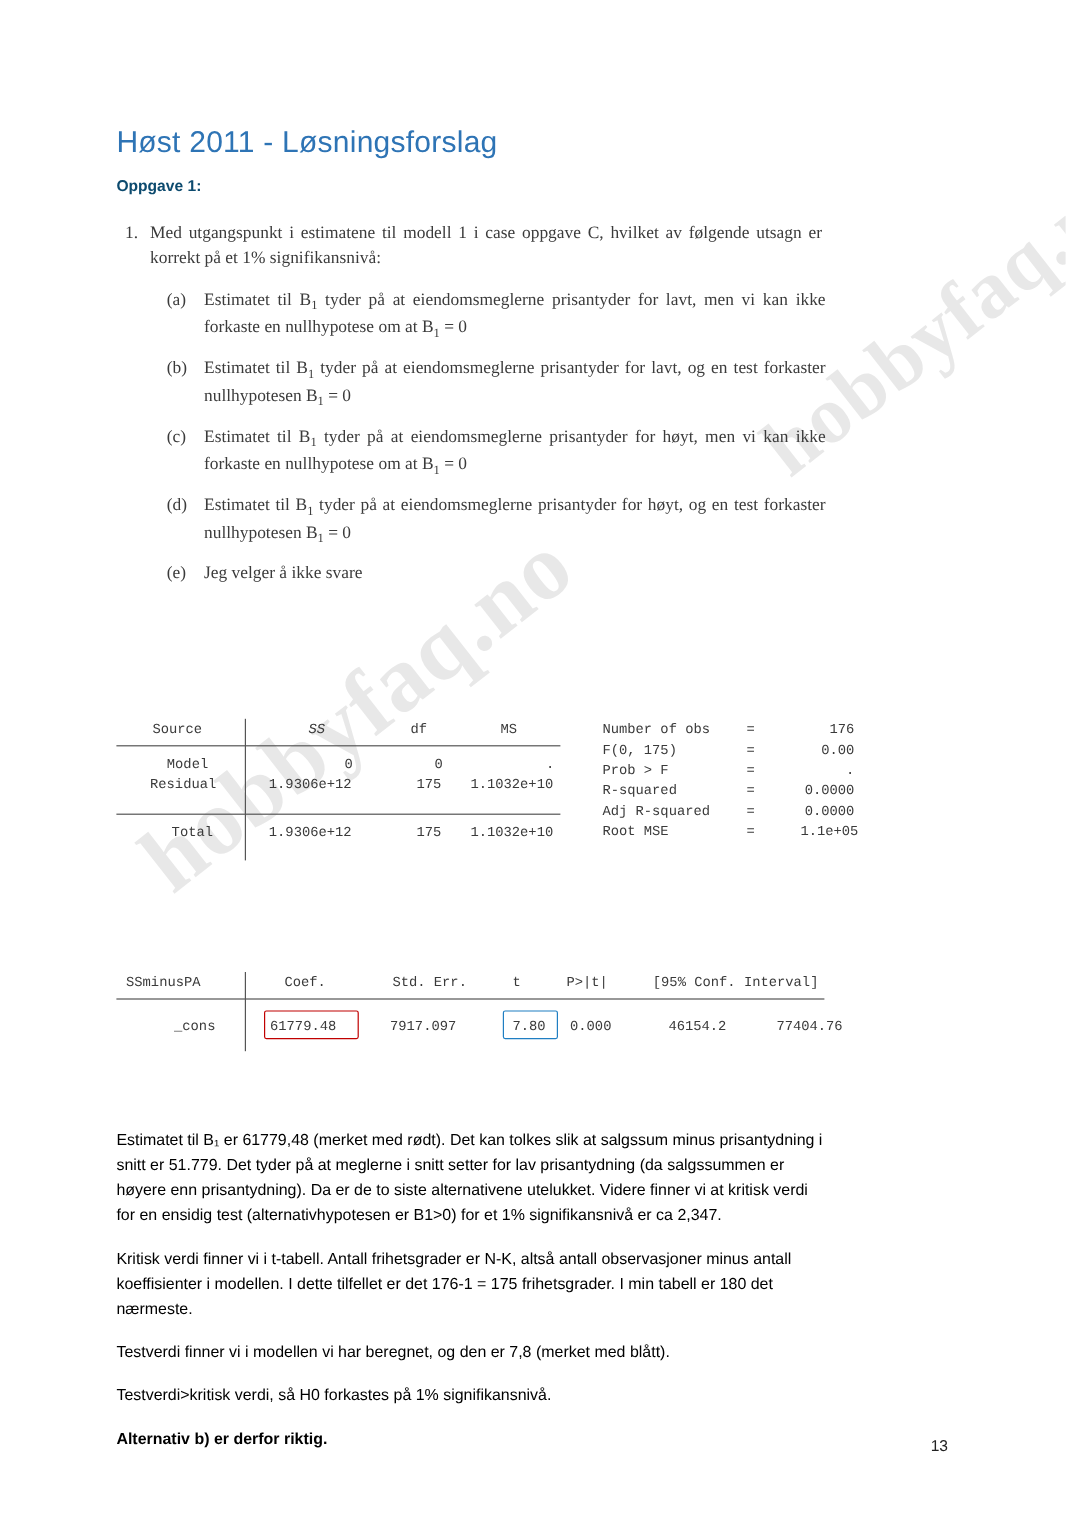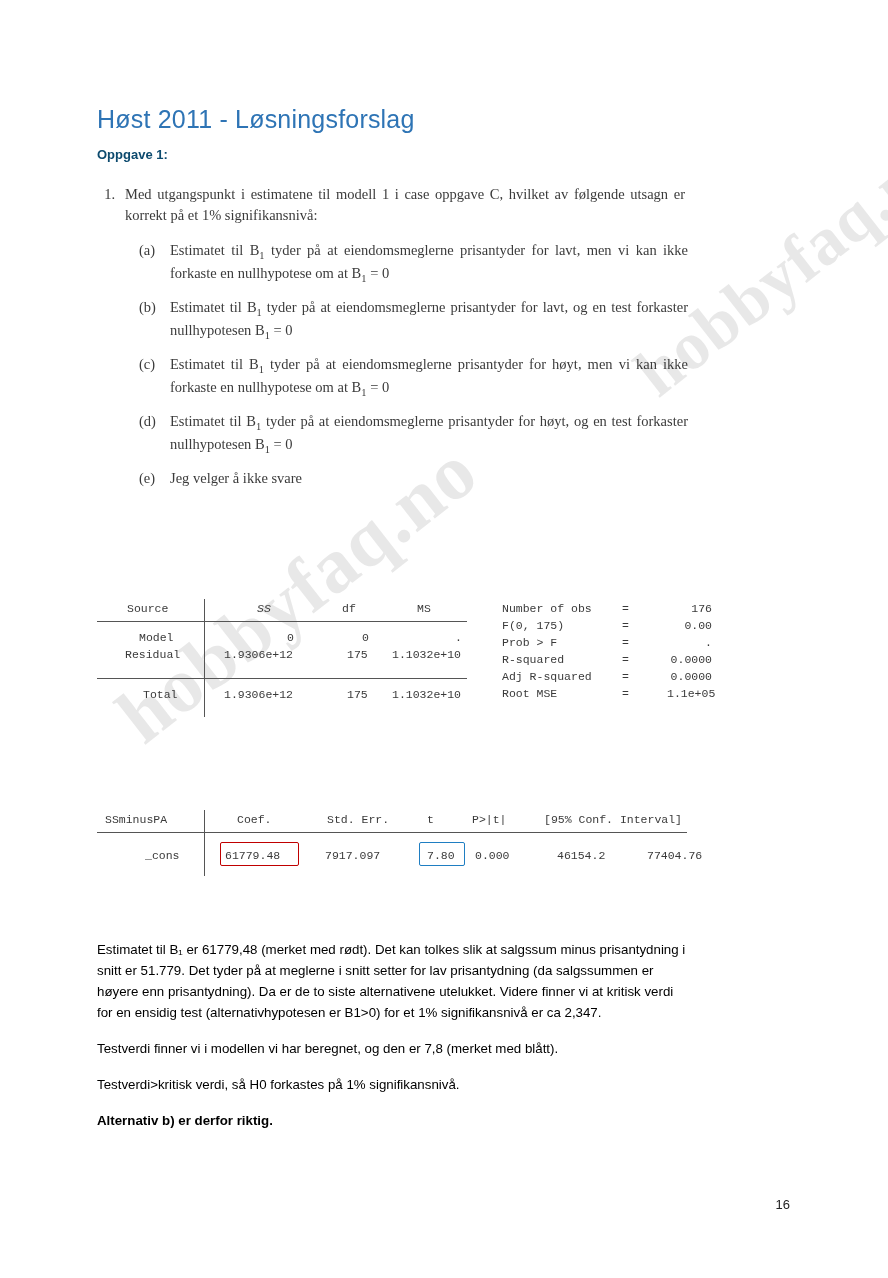--- a/index.html
+++ b/index.html
@@ -288,21 +288,22 @@
         <div style="position:absolute; left:460px; top:38px;">46154.2</div>
         <div style="position:absolute; left:550px; top:38px;">77404.76</div>
 
         <div class="box-red" style="left:123px; top:32px; width:77px; height:22px;"></div>
         <div class="box-blue" style="left:322px; top:32px; width:44px; height:22px;"></div>
       </div>
     </div>
 
     <div class="body-text">
       <p>Estimatet til B₁ er 61779,48 (merket med rødt). Det kan tolkes slik at salgssum minus prisantydning i snitt er 51.779. Det tyder på at meglerne i snitt setter for lav prisantydning (da salgssummen er høyere enn prisantydning). Da er de to siste alternativene utelukket. Videre finner vi at kritisk verdi for en ensidig test (alternativhypotesen er B1&gt;0) for et 1% signifikansnivå er ca 2,347.</p>
+      <p>Kritisk verdi finner vi i t-tabell. Antall frihetsgrader er N-K, altså antall observasjoner minus antall koeffisienter i modellen. I dette tilfellet er det 176-1 = 175 frihetsgrader. I min tabell er 180 det nærmeste.</p>
       <p>Testverdi finner vi i modellen vi har beregnet, og den er 7,8 (merket med blått).</p>
       <p>Testverdi&gt;kritisk verdi, så H0 forkastes på 1% signifikansnivå.</p>
       <p class="bold">Alternativ b) er derfor riktig.</p>
     </div>
 
   </div>
 
-  <div class="pagenum">16</div>
+  <div class="pagenum">13</div>
 </div>
 
 </body></html>

